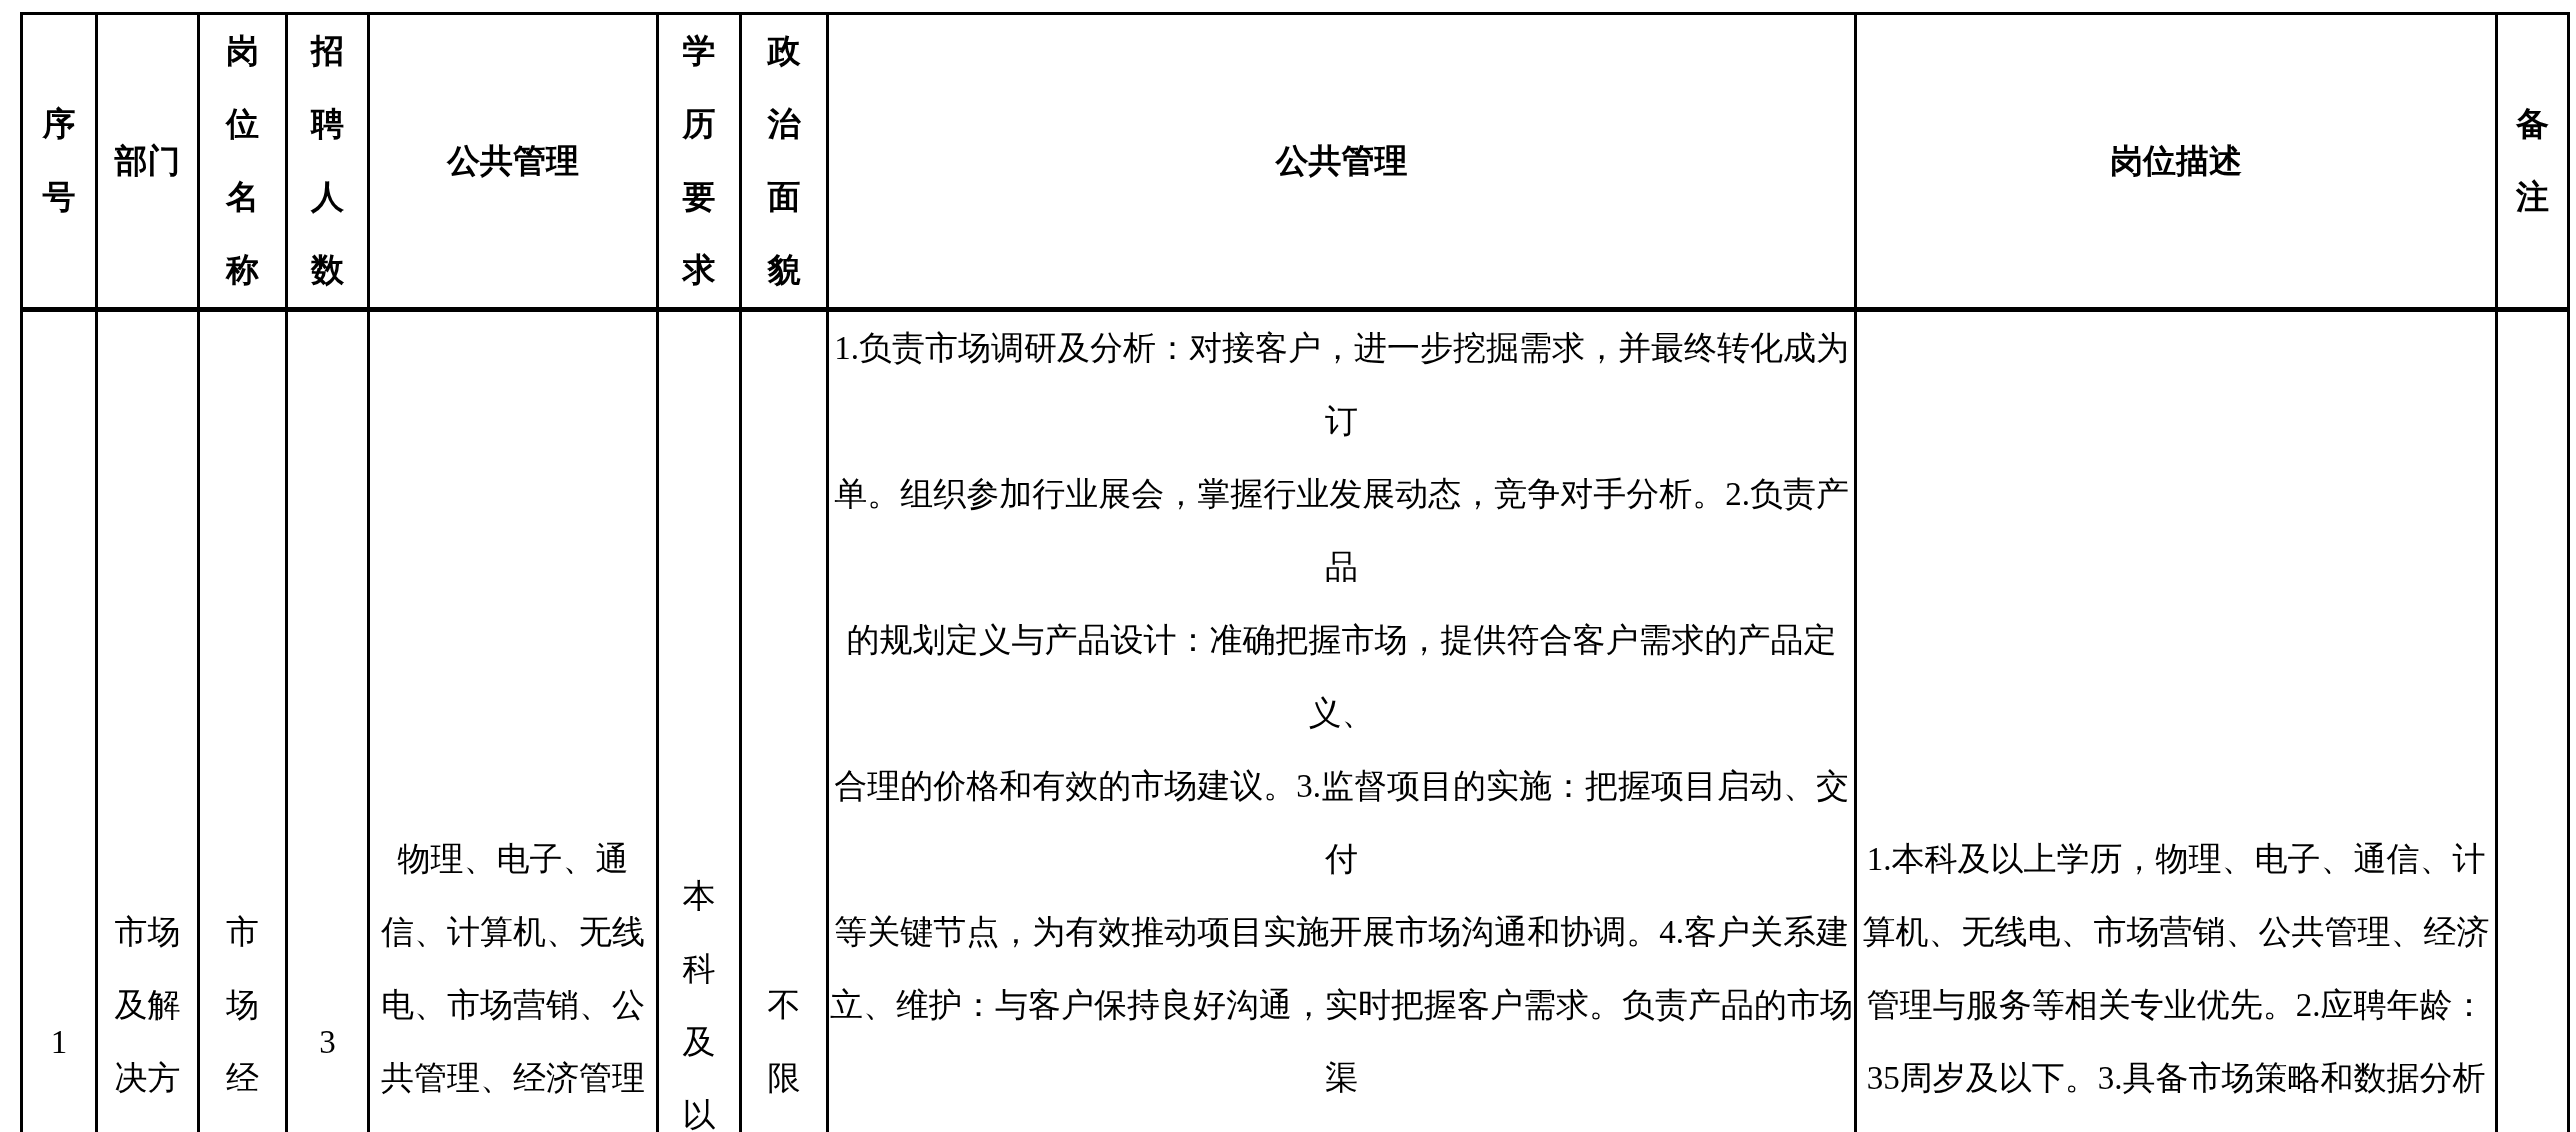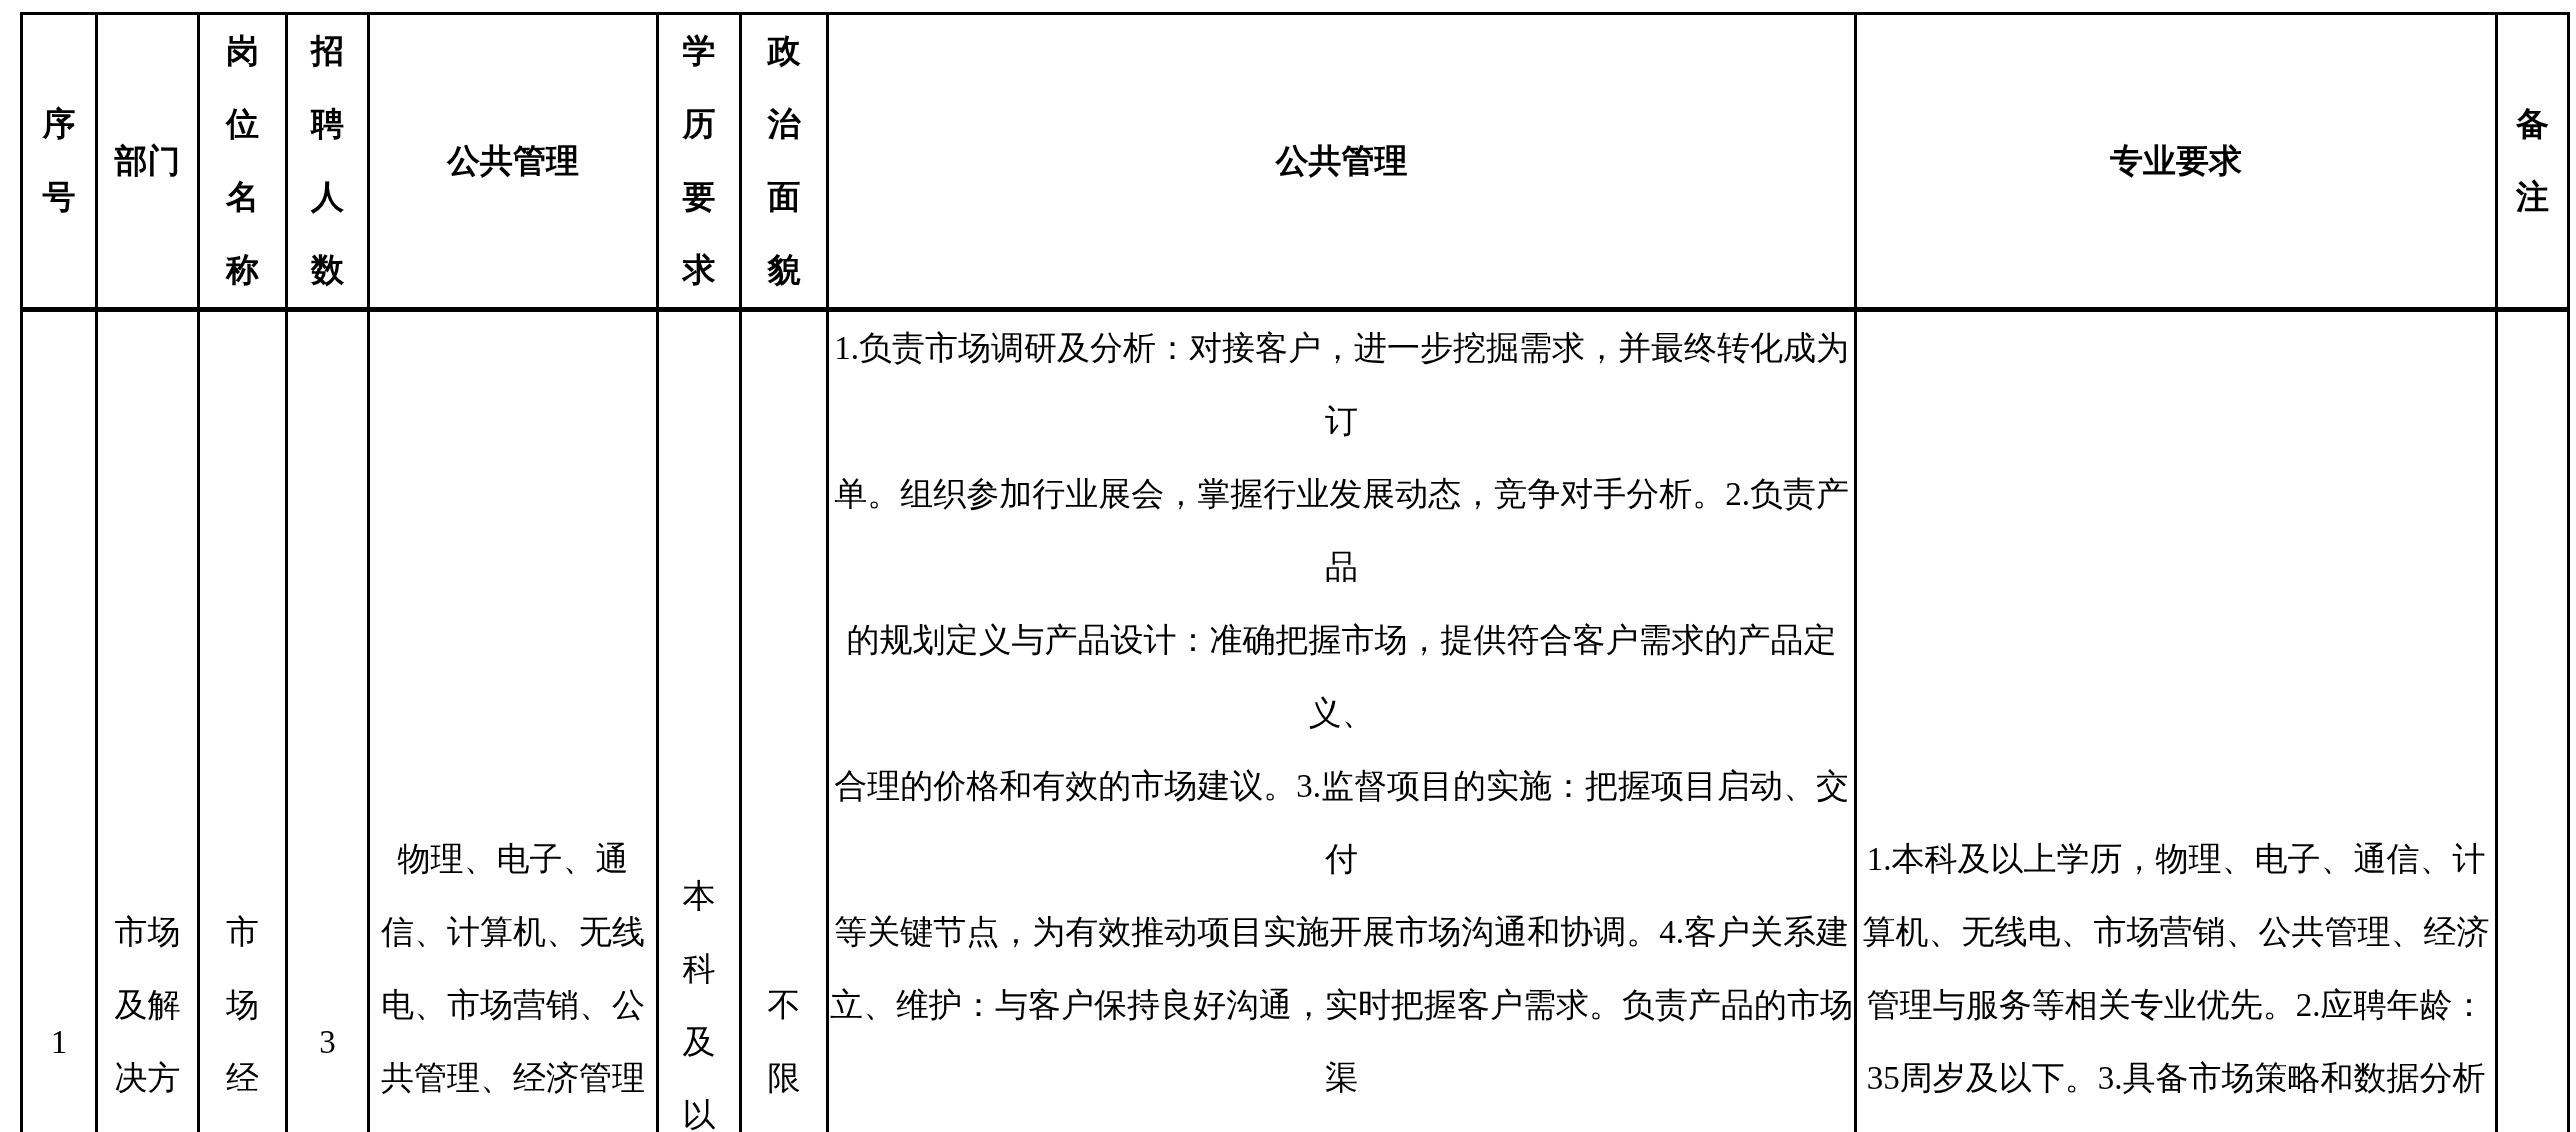--- a/index.html
+++ b/index.html
@@ -100,21 +100,21 @@
         <td>公共管理</td>
         <td>学
 历
 要
 求</td>
         <td>政
 治
 面
 貌</td>
         <td>公共管理</td>
-        <td>专业要求</td>
+        <td>岗位描述</td>
         <td>备
 注</td>
       </tr>
       <tr class="body-row">
         <td class="num-cell">1</td>
         <td>市场
 及解
 决方
 案部</td>
         <td>市

